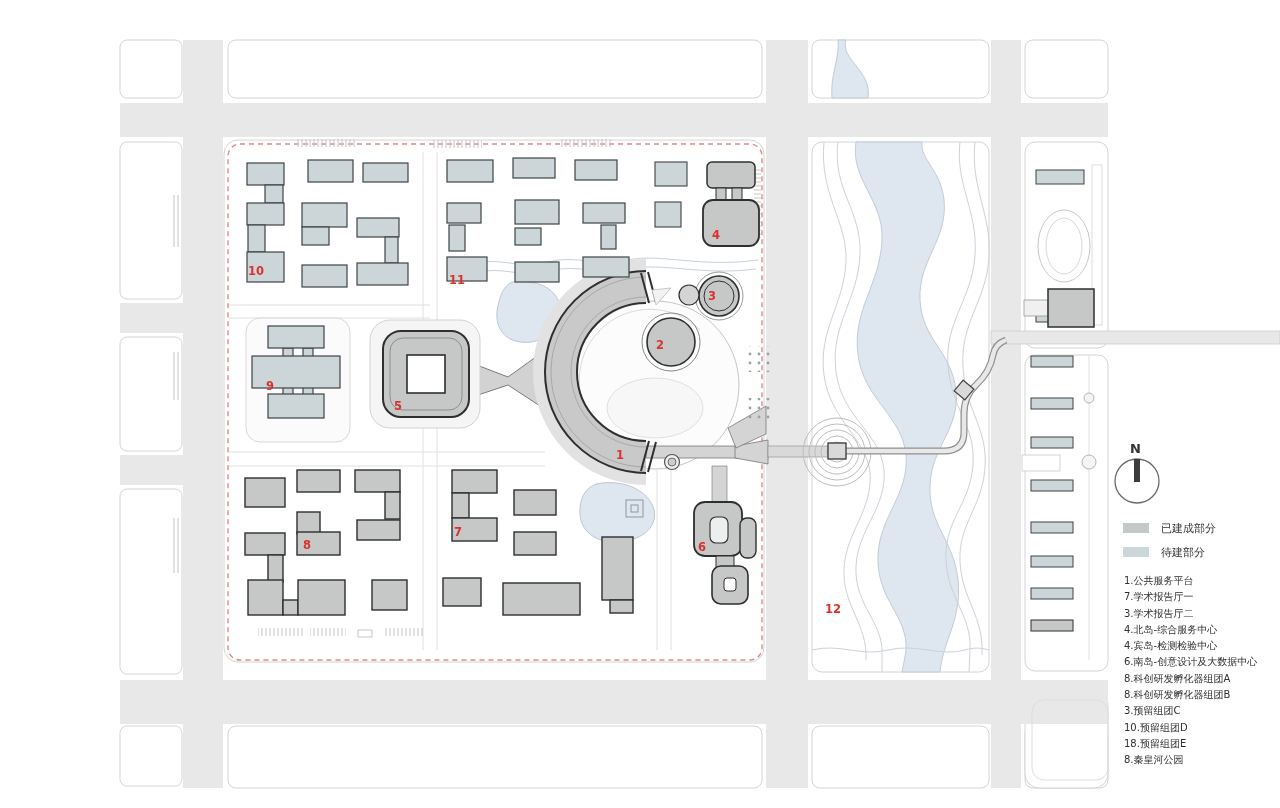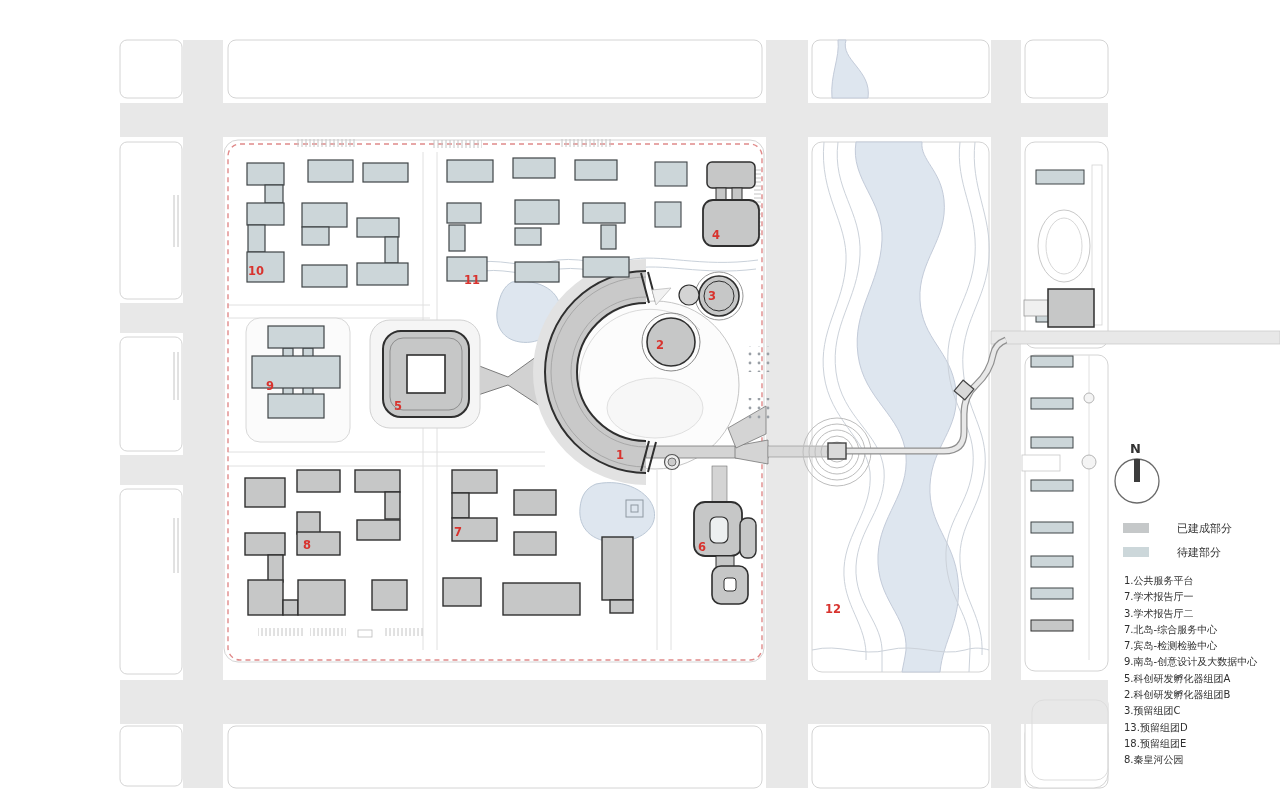--- a/index.html
+++ b/index.html
@@ -4,21 +4,21 @@
 <style>
   html,body{margin:0;padding:0;width:1280px;height:808px;background:#ffffff;overflow:hidden;
     font-family:"DejaVu Sans","Liberation Sans",sans-serif;}
   #stage{position:relative;width:1280px;height:808px;background:#fff;}
   #plan-svg{position:absolute;left:0;top:0;}
   .marker{position:absolute;transform:translate(-50%,-50%);color:#d8332e;font-size:11.5px;
     font-weight:bold;line-height:1;letter-spacing:0;}
   .north-wrap{position:absolute;left:1110px;top:441px;width:60px;height:64px;}
   .north-n{position:absolute;left:20px;top:0px;font-size:13px;font-weight:600;color:#333;}
   .north-svg{position:absolute;left:0;top:14px;}
-  .swatch-row{position:absolute;left:1123px;height:12px;display:flex;align-items:center;gap:28px;}
+  .swatch-row{position:absolute;left:1123px;height:12px;display:flex;align-items:center;gap:12px;}
   .swatch{width:26px;height:10px;display:inline-block;}
   .swatch-label{font-size:11px;color:#333;line-height:1;}
   .legend-list{position:absolute;left:1124px;top:573px;}
   .legend-item{font-size:10px;line-height:16.3px;color:#2f2f2f;white-space:nowrap;}
 </style>
 </head>
 <body>
 
 <div id="stage">
 
@@ -323,21 +323,21 @@
   <span class="marker" style="left:620px;top:456px">1</span>
   <span class="marker" style="left:660px;top:346px">2</span>
   <span class="marker" style="left:712px;top:297px">3</span>
   <span class="marker" style="left:716px;top:236px">4</span>
   <span class="marker" style="left:398px;top:407px">5</span>
   <span class="marker" style="left:702px;top:548px">6</span>
   <span class="marker" style="left:458px;top:533px">7</span>
   <span class="marker" style="left:307px;top:546px">8</span>
   <span class="marker" style="left:270px;top:387px">9</span>
   <span class="marker" style="left:256px;top:272px">10</span>
-  <span class="marker" style="left:472px;top:281px">11</span>
+  <span class="marker" style="left:457px;top:281px">11</span>
   <span class="marker" style="left:833px;top:610px">12</span>
 
   <div class="north-wrap">
     <span class="north-n">N</span>
     <svg class="north-svg" width="56" height="52" viewBox="0 0 56 52">
       <circle cx="27" cy="26" r="22" fill="none" stroke="#6a6a6a" stroke-width="1.3"></circle>
       <rect x="24" y="4" width="6" height="23" fill="#3c3c3c"></rect>
     </svg>
   </div>
 
@@ -347,24 +347,24 @@
   </div>
   <div class="swatch-row" style="top:546px">
     <span class="swatch" style="background:#ccd7da"></span>
     <span class="swatch-label">待建部分</span>
   </div>
 
   <div class="legend-list">
     <div class="legend-item">1.公共服务平台</div>
     <div class="legend-item">7.学术报告厅一</div>
     <div class="legend-item">3.学术报告厅二</div>
-    <div class="legend-item">7.北岛-综合服务中心</div>
-    <div class="legend-item">7.宾岛-检测检验中心</div>
-    <div class="legend-item">9.南岛-创意设计及大数据中心</div>
-    <div class="legend-item">5.科创研发孵化器组团A</div>
-    <div class="legend-item">2.科创研发孵化器组团B</div>
+    <div class="legend-item">4.北岛-综合服务中心</div>
+    <div class="legend-item">4.宾岛-检测检验中心</div>
+    <div class="legend-item">6.南岛-创意设计及大数据中心</div>
+    <div class="legend-item">8.科创研发孵化器组团A</div>
+    <div class="legend-item">8.科创研发孵化器组团B</div>
     <div class="legend-item">3.预留组团C</div>
-    <div class="legend-item">13.预留组团D</div>
+    <div class="legend-item">10.预留组团D</div>
     <div class="legend-item">18.预留组团E</div>
     <div class="legend-item">8.秦皇河公园</div>
   </div>
 
 </div>
 
 </body></html>

